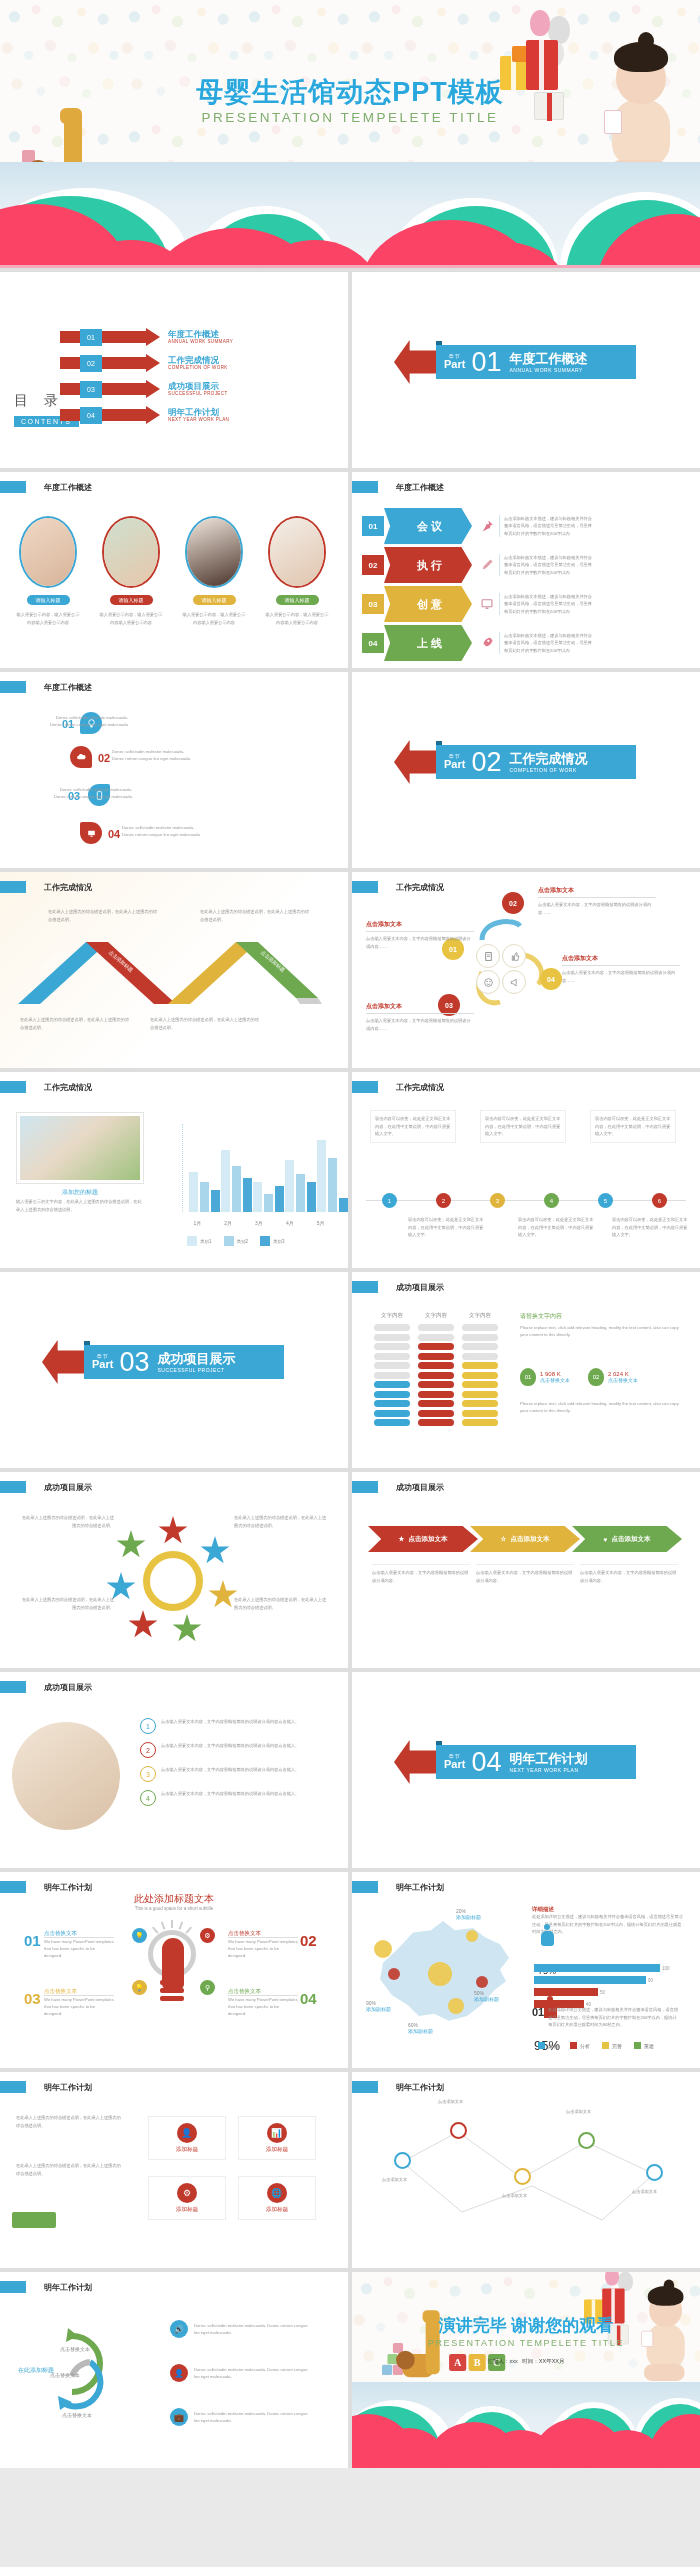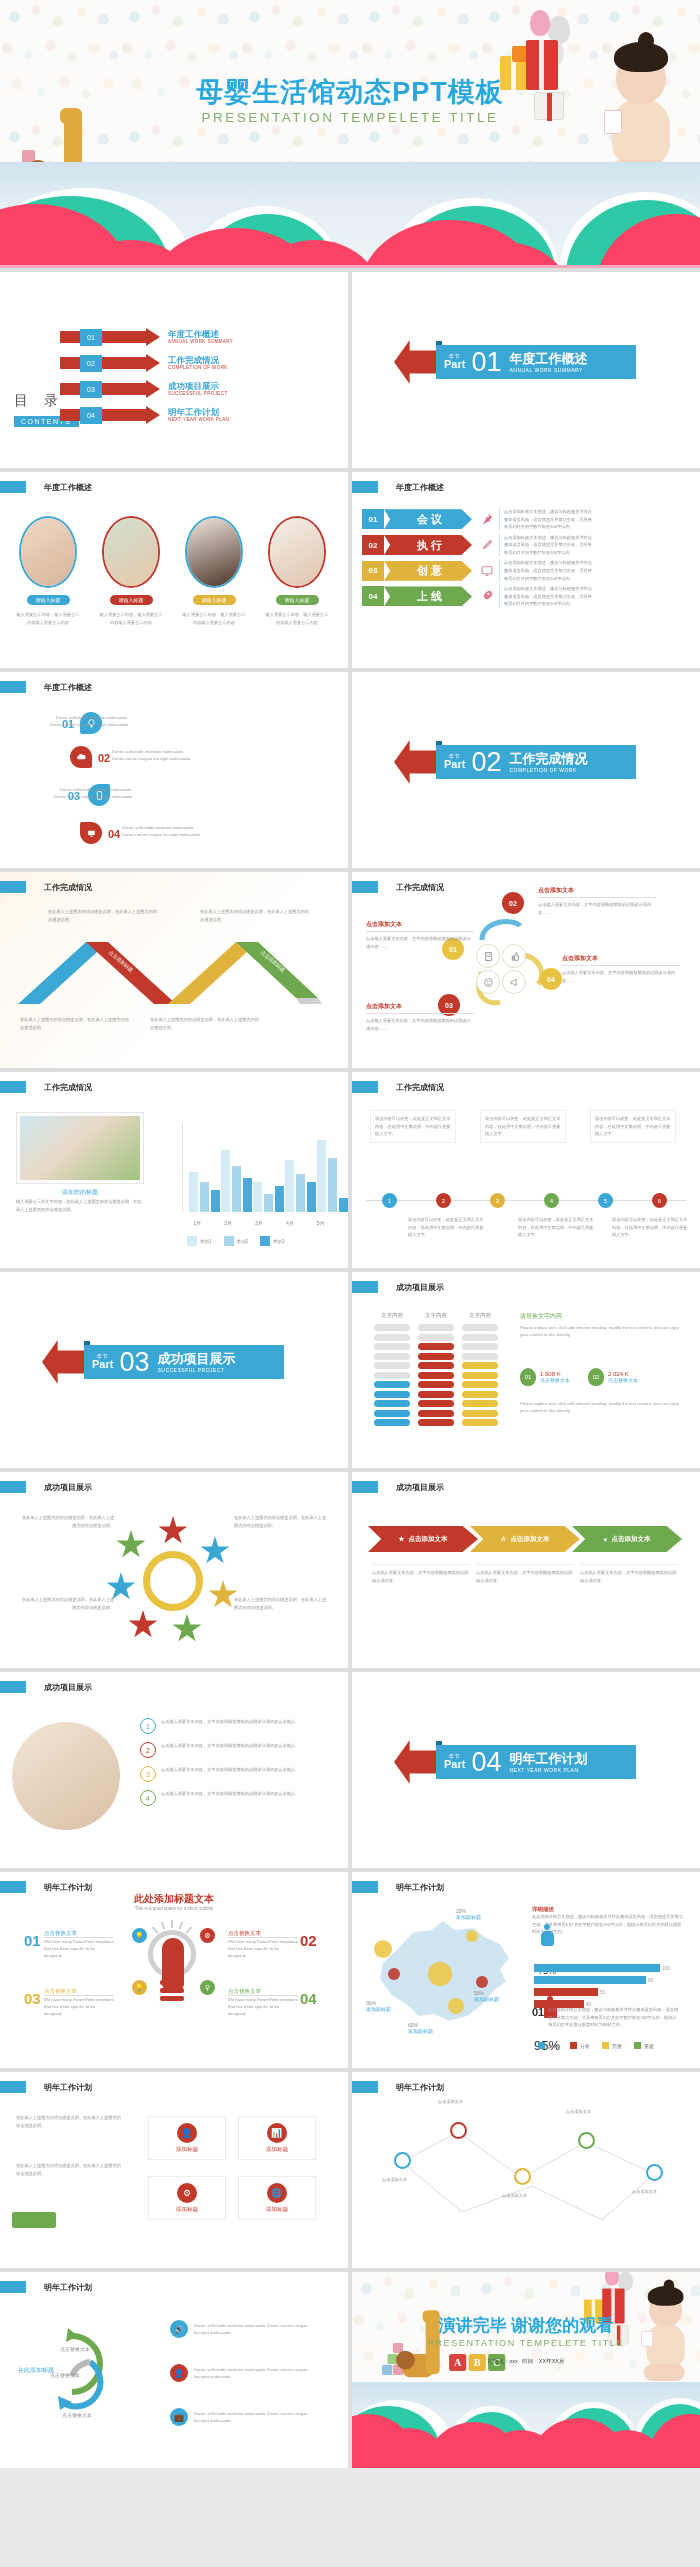--- a/index.html
+++ b/index.html
@@ -139,21 +139,21 @@
   .oval-col { width:76px; text-align:center; }
   .oval { width:58px; height:72px; border-radius:50%; margin:0 auto; border:2.5px solid #3ba7d4; overflow:hidden; position:relative; }
   .oval-img { position:absolute; inset:0; }
   .pill { display:inline-block; margin-top:7px; padding:2px 9px; border-radius:8px; color:#fff; font-size:5px; }
   .oval-desc { margin-top:5px; padding:0 6px; }
 
   
   .chevs { position:absolute; left:10px; top:36px; }
   .chev-row { display:flex; align-items:center; margin-bottom:3px; position:relative; }
   .chev-num { width:22px; height:20px; display:flex; align-items:center; justify-content:center; color:#fff; font-size:8px; font-weight:bold; }
-  .chev { height:20px; min-width:88px; display:flex; align-items:center; justify-content:center; color:#fff; font-size:11px; font-weight:bold; letter-spacing:3px;
+  .chev { height:36px; min-width:88px; display:flex; align-items:center; justify-content:center; color:#fff; font-size:11px; font-weight:bold; letter-spacing:3px;
           clip-path: polygon(0 0, 88% 0, 100% 50%, 88% 100%, 0 100%, 7% 50%); padding-left:6px; }
   .chev-icon { width:14px; height:14px; margin:0 5px 0 8px; }
   .chev-txt { width:96px; border-left:1px solid #cfe6f1; padding-left:4px; }
 
   
   .ncirc { position:absolute; }
   .ncirc .dot { width:22px; height:22px; border-radius:11px; display:flex; align-items:center; justify-content:center; color:#fff; }
   .nnum { font-size:11px; font-weight:bold; }
 
   
@@ -848,21 +848,21 @@
             </div>
         </div>
       </div>
     </div>
 
     <div class="slide">
       <div class="hdr">
           <div class="hdr-tab"></div>
           <div class="hdr-txt">明年工作计划</div>
         </div>
-      <div style="position:absolute;left:0;right:0;top:20px;text-align:center;font-size:10px;color:#c0392b;font-weight:bold;">此处添加标题文本</div>
+      <div style="position:absolute;left:0;right:0;top:20px;text-align:center;font-size:10px;color:#c0392b;font-weight:normal;">此处添加标题文本</div>
       <div style="position:absolute;left:0;right:0;top:34px;text-align:center;font-size:4.5px;color:#999;">This is a good space for a short subtitle</div>
       <div class="bulb">
         <div class="bulb-ring"></div>
           <div class="bulb-hand"></div>
           <div class="bulb-base"></div>
         <div class="bulb-base" style="top:60px;"></div>
           <div class="bulb-base" style="top:68px;"></div>
         <div class="ray" style="transform:rotate(-40deg)"></div>
           <div class="ray" style="transform:rotate(-20deg)"></div>
         <div class="ray" style="transform:rotate(0deg)"></div>

